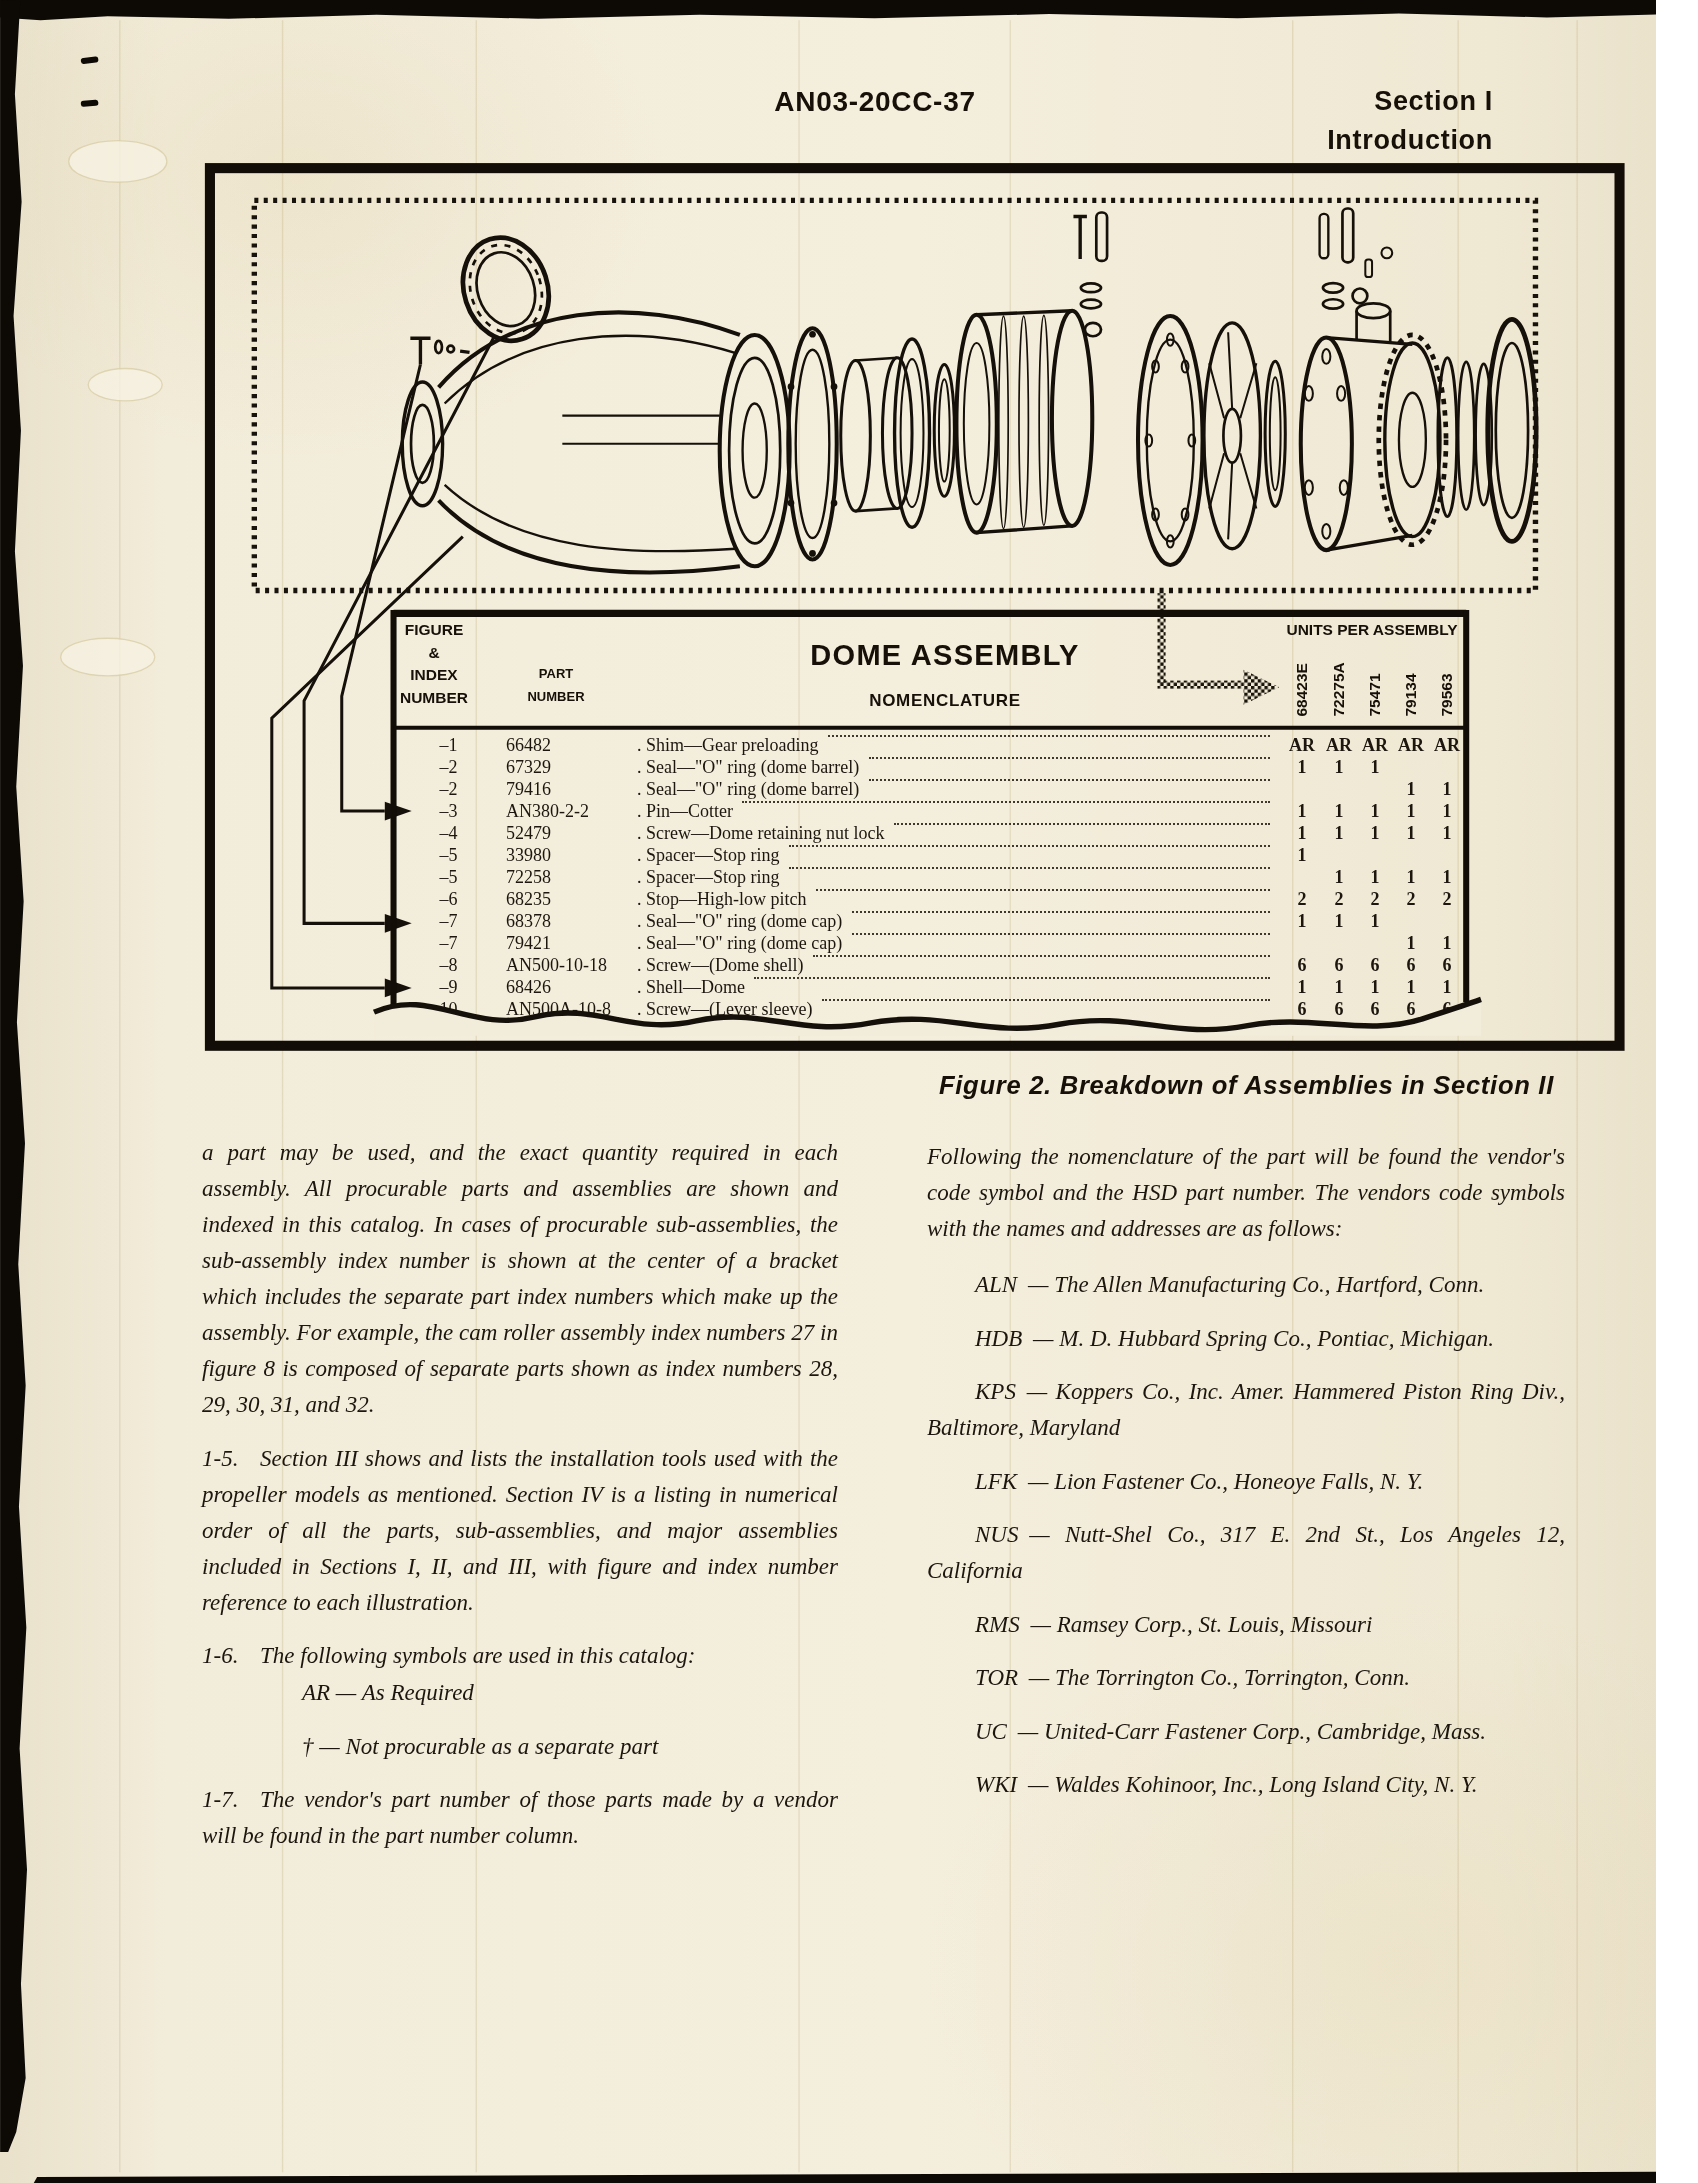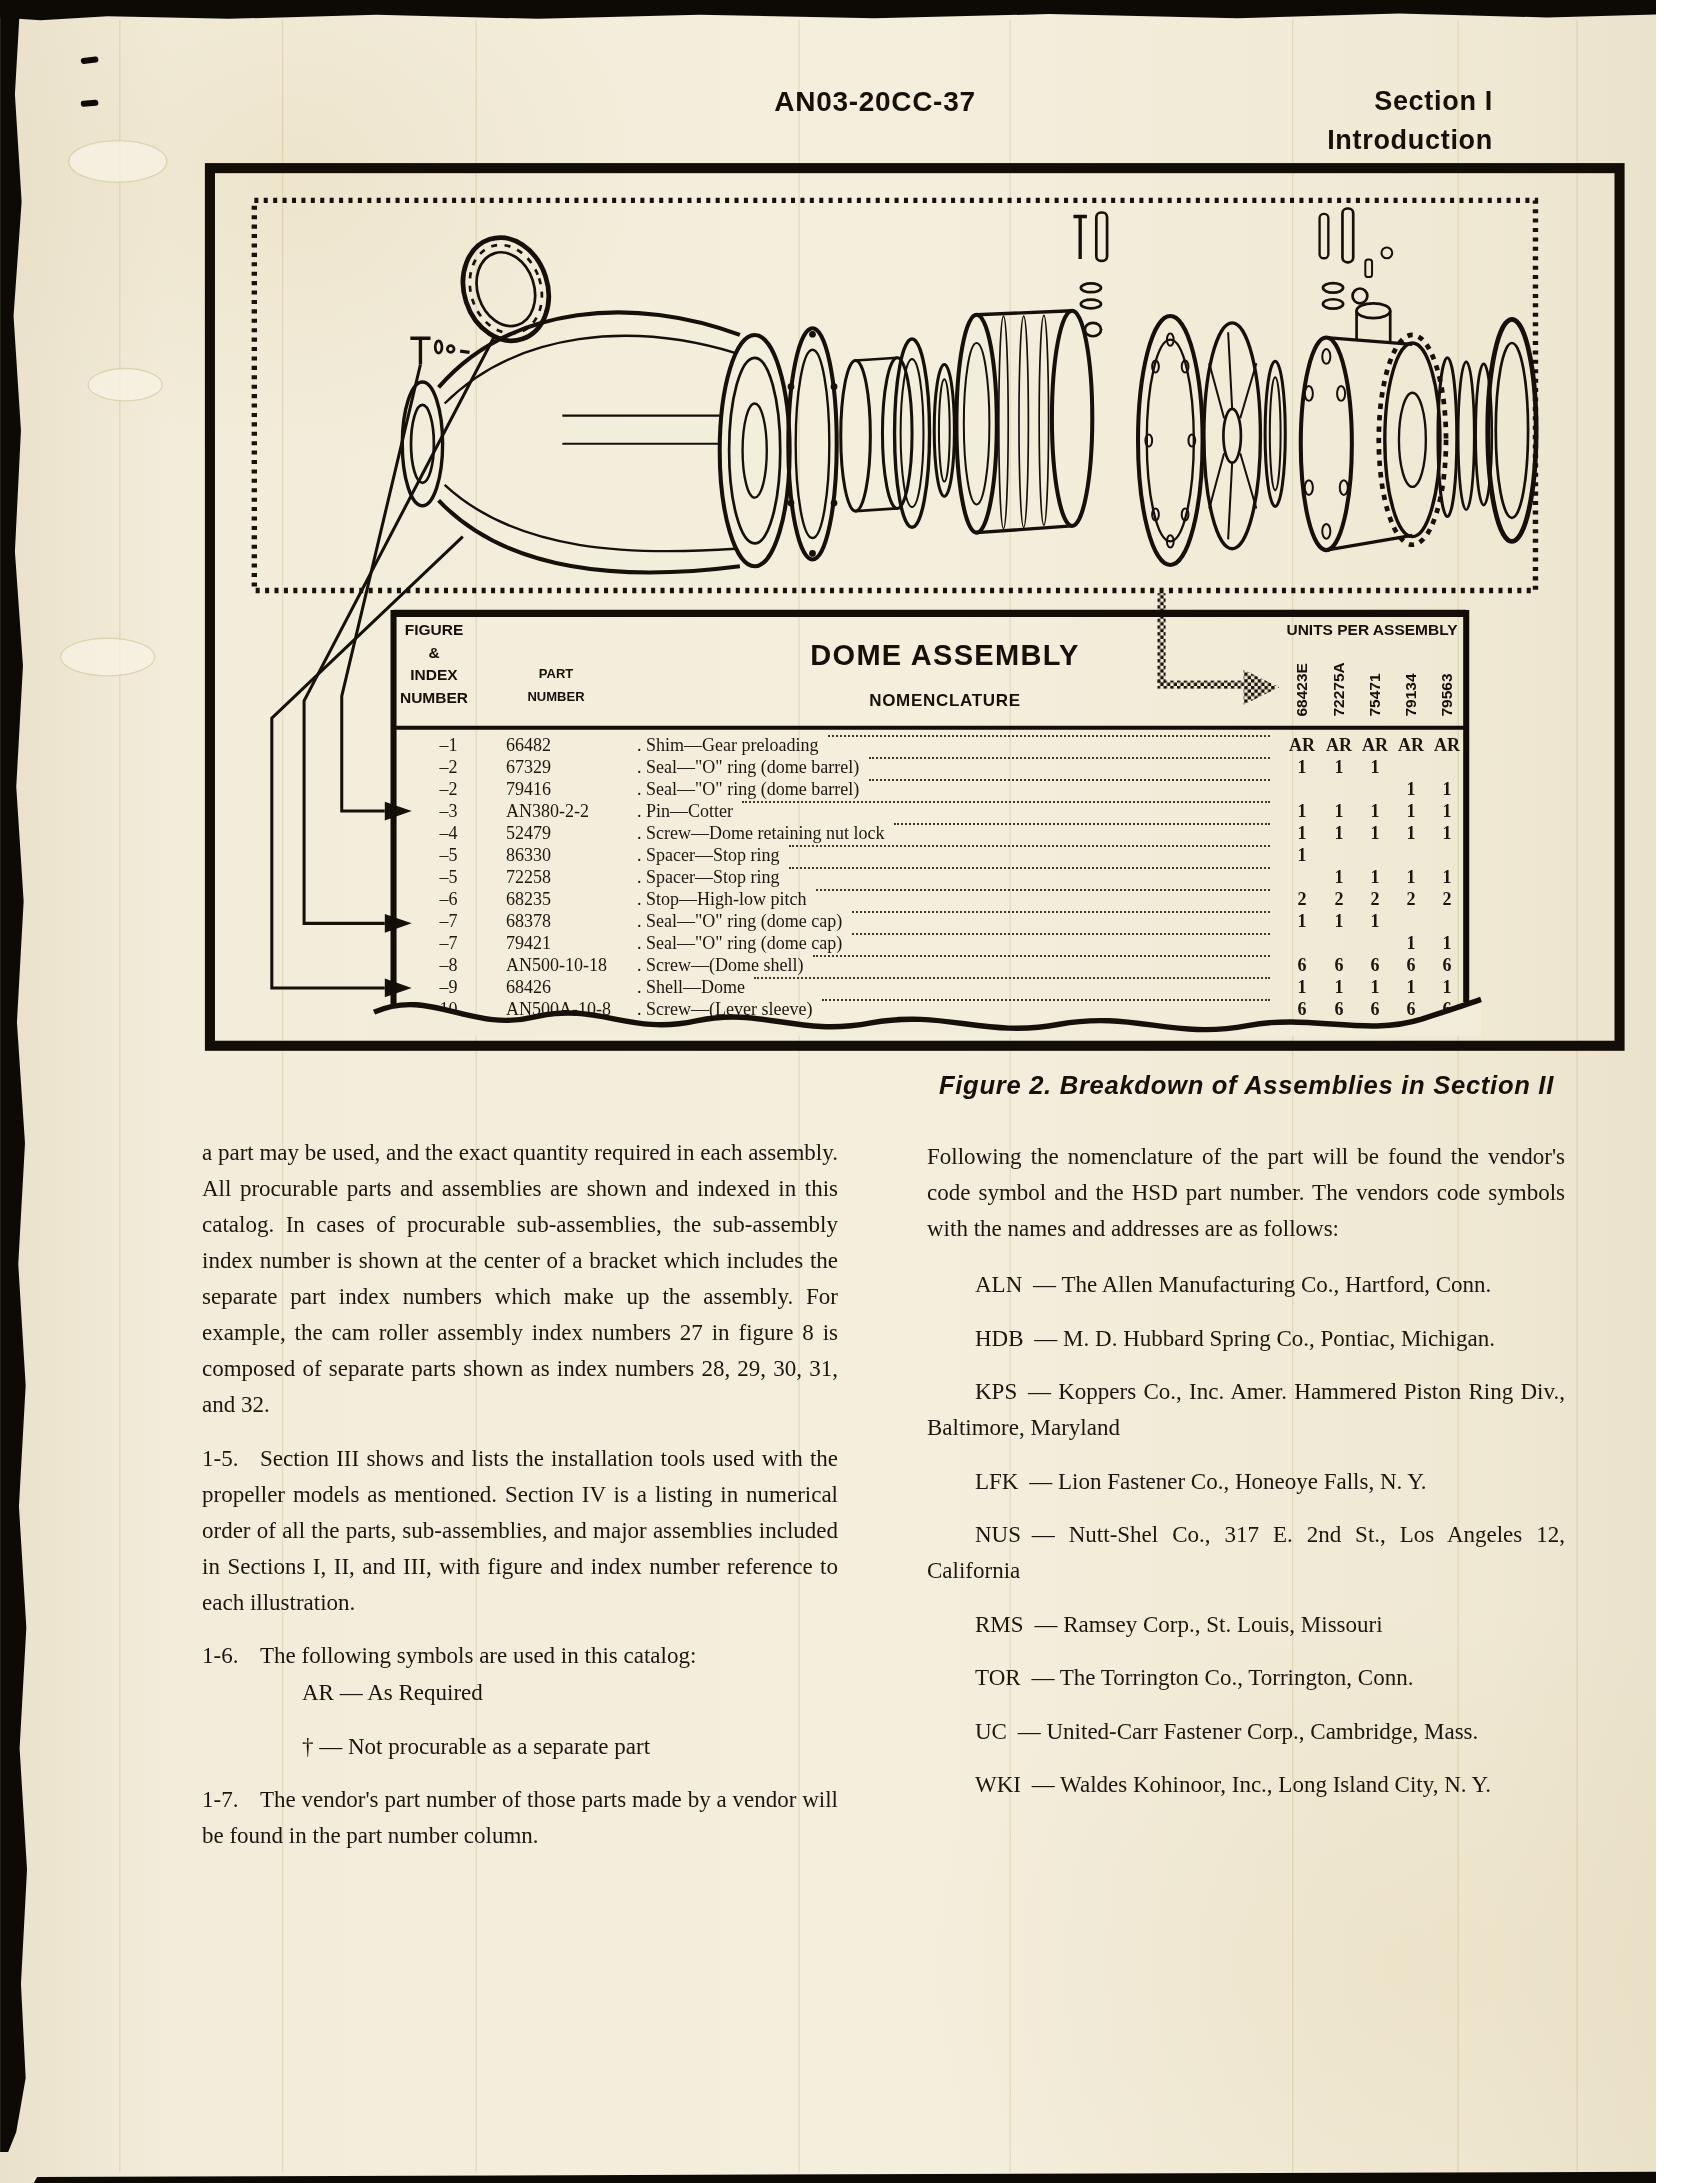--- a/index.html
+++ b/index.html
@@ -43,21 +43,21 @@
   .r-line .dots{position:static;flex:1;border-bottom:2.7px dotted #3f382d;margin:0 5.4px 5.4px 9.4px;}
   .r-u{width:34px;text-align:center;font-weight:bold;}
   .u0{left:881px;} .u1{left:918px;} .u2{left:954px;} .u3{left:990px;} .u4{left:1026px;}
 
   #caption{left:202px;top:1071px;width:1352px;text-align:right;
     font-style:italic;font-size:25.6px;letter-spacing:0.7px;}
 
   .col{font-family:"Liberation Serif",serif;font-size:23px;line-height:36px;color:#1c160f;text-align:justify;}
   #col-left{left:202px;top:1135px;width:636px;}
   #col-right{left:927px;top:1139px;width:638px;}
-  .col p{margin:0 0 17.5px 0;}
+  .col p{margin:0 0 17.5px 0;font-style:italic;}
   .pnum{display:inline-block;min-width:58px;}
   .symwrap{margin-bottom:17.5px;}
   .symline{padding-left:100px;margin:0;line-height:36px;}
   .vendor{text-indent:48px;margin:0 0 17px 0;}
   .vcode{padding-right:10.8px;}
   #intro-p{margin-bottom:20px;}
 
   #pageno{left:1628px;top:2069px;width:47px;text-align:right;font-size:31px;}
 </style>
 </head>
@@ -366,21 +366,21 @@
         </span>
         <span class="r-u u0">1</span>
         <span class="r-u u1">1</span>
         <span class="r-u u2">1</span>
         <span class="r-u u3">1</span>
         <span class="r-u u4">1</span>
       </div>
 
       <div class="t-row">
         <span class="r-idx">–5</span>
-        <span class="r-part">86330</span>
+        <span class="r-part">33980</span>
         <span class="r-line">
           <span class="r-nomen">. Spacer—Stop ring</span>
           <span class="dots"></span>
         </span>
         <span class="r-u u0">1</span>
         <span class="r-u u1"></span>
         <span class="r-u u2"></span>
         <span class="r-u u3"></span>
         <span class="r-u u4"></span>
       </div>

